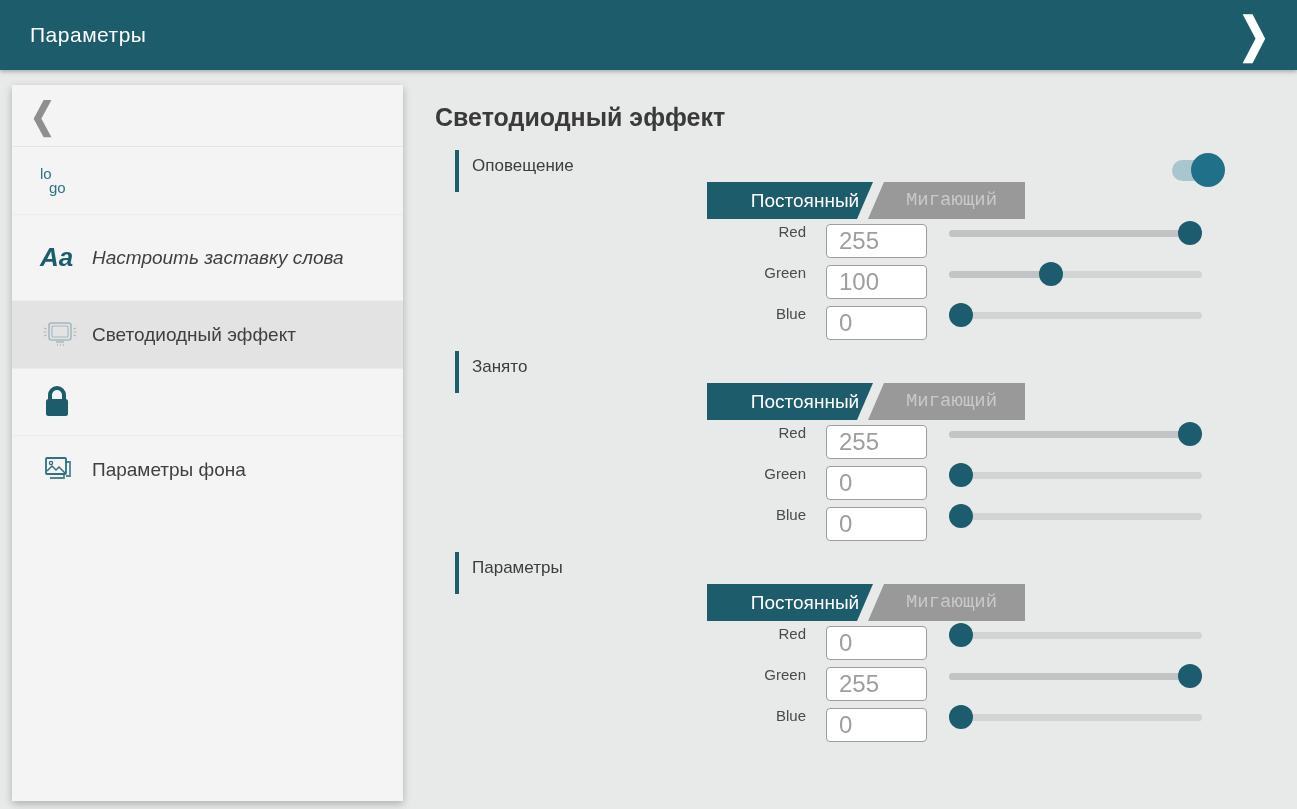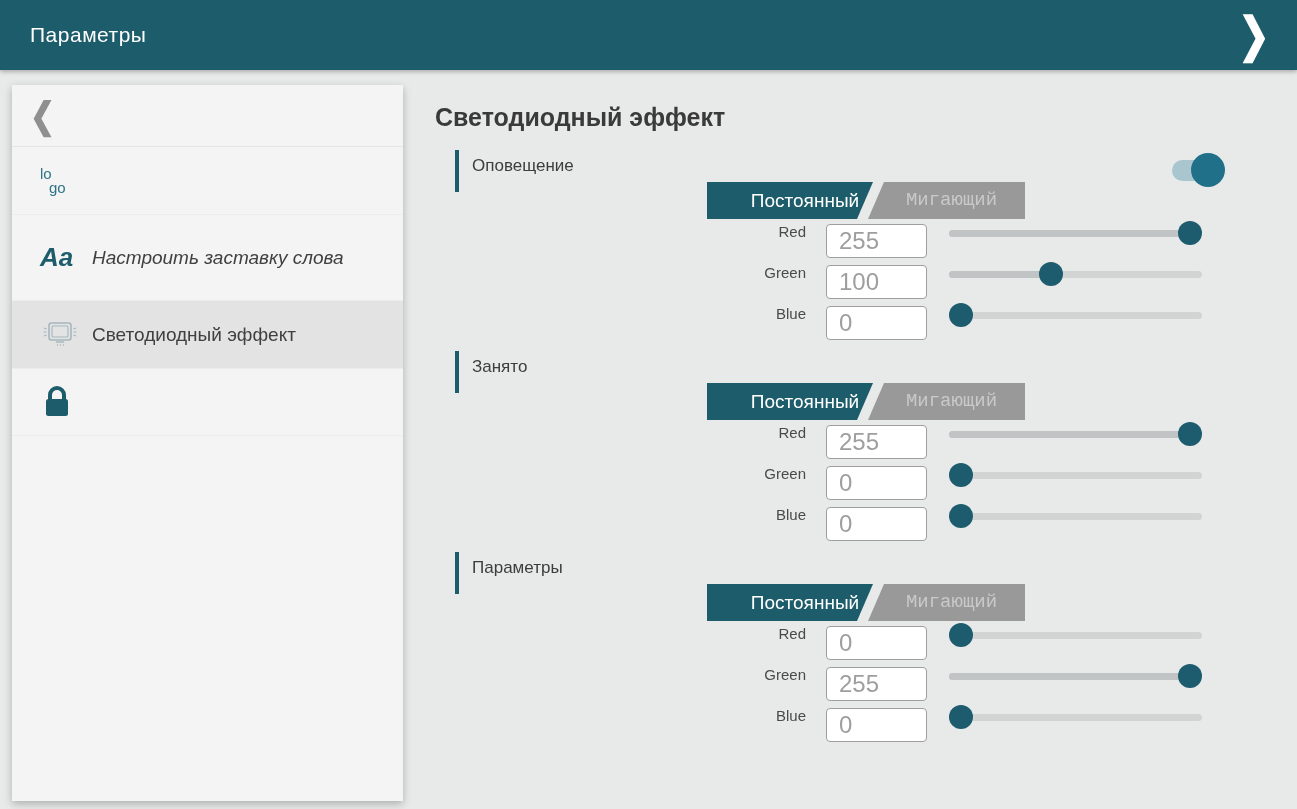--- a/index.html
+++ b/index.html
@@ -118,20 +118,32 @@
 
   <div class="side-item" style="height:67px;">
     <span class="side-icon">
       <svg width="34" height="36" viewBox="0 0 34 36">
         <path d="M10 16 v-5 a7 7 0 0 1 14 0 v5" fill="none" stroke="#1d5c6a" stroke-width="4"></path>
         <rect x="6" y="15" width="22" height="17" rx="2.5" fill="#1d5c6a"></rect>
       </svg>
     </span>
   </div>
 
+  <div class="side-item" style="height:67px; border-bottom:none;">
+    <span class="side-icon">
+      <svg width="36" height="36" viewBox="0 0 36 36" fill="none" stroke="#2f7181" stroke-width="1.8">
+        <path d="M14 10 h16 v14 h-4" fill="none" opacity=".85"></path>
+        <rect x="6" y="6" width="20" height="16" rx="1" fill="#f4f4f4"></rect>
+        <circle cx="11" cy="11" r="1.6" stroke-width="1.3"></circle>
+        <path d="M7 19 l5 -5 4 4 3 -3 6 6" stroke-width="1.5"></path>
+        <path d="M10 26 h14 v-4" opacity=".85"></path>
+      </svg>
+    </span>
+    <span class="side-label">Параметры фона</span>
+  </div>
 </aside>
 
 <main class="main">
   <h1 class="main-title">Светодиодный эффект</h1>
 
   <section class="section s0">
     <div class="sec-head">
       <span class="sec-bar"></span>
       <span class="sec-title">Оповещение</span>
       <div class="seg-toggle">

